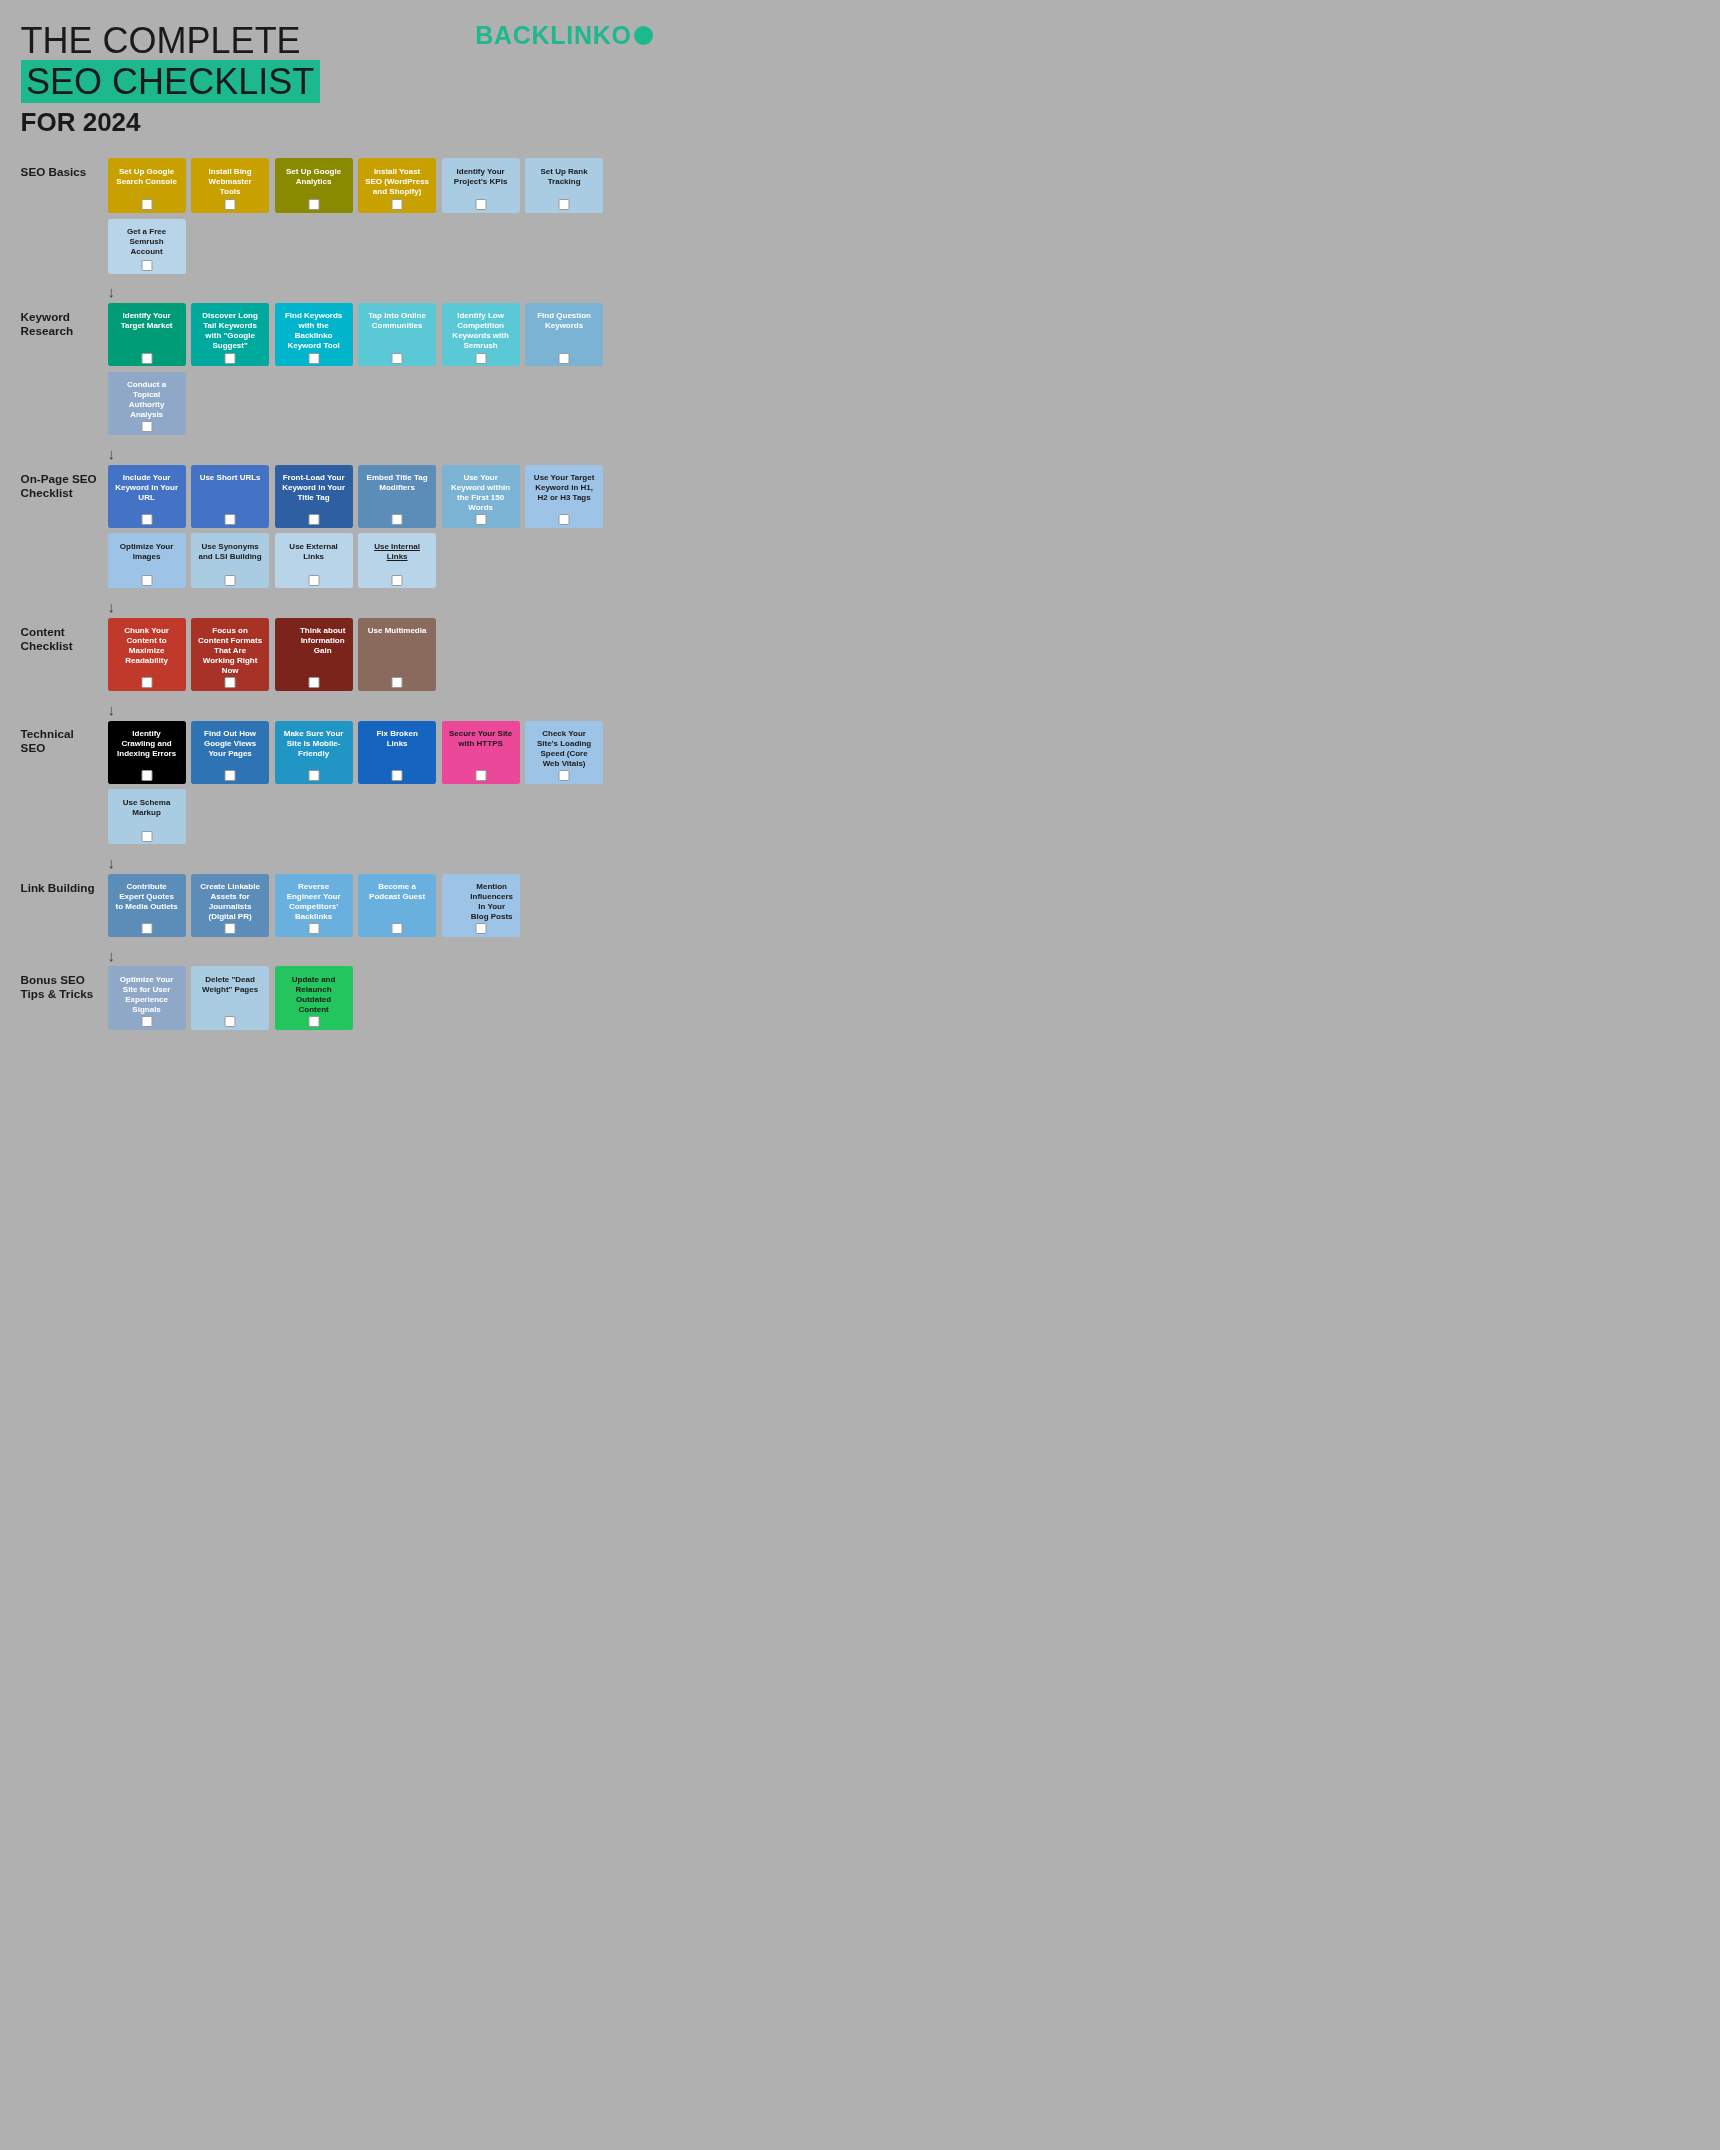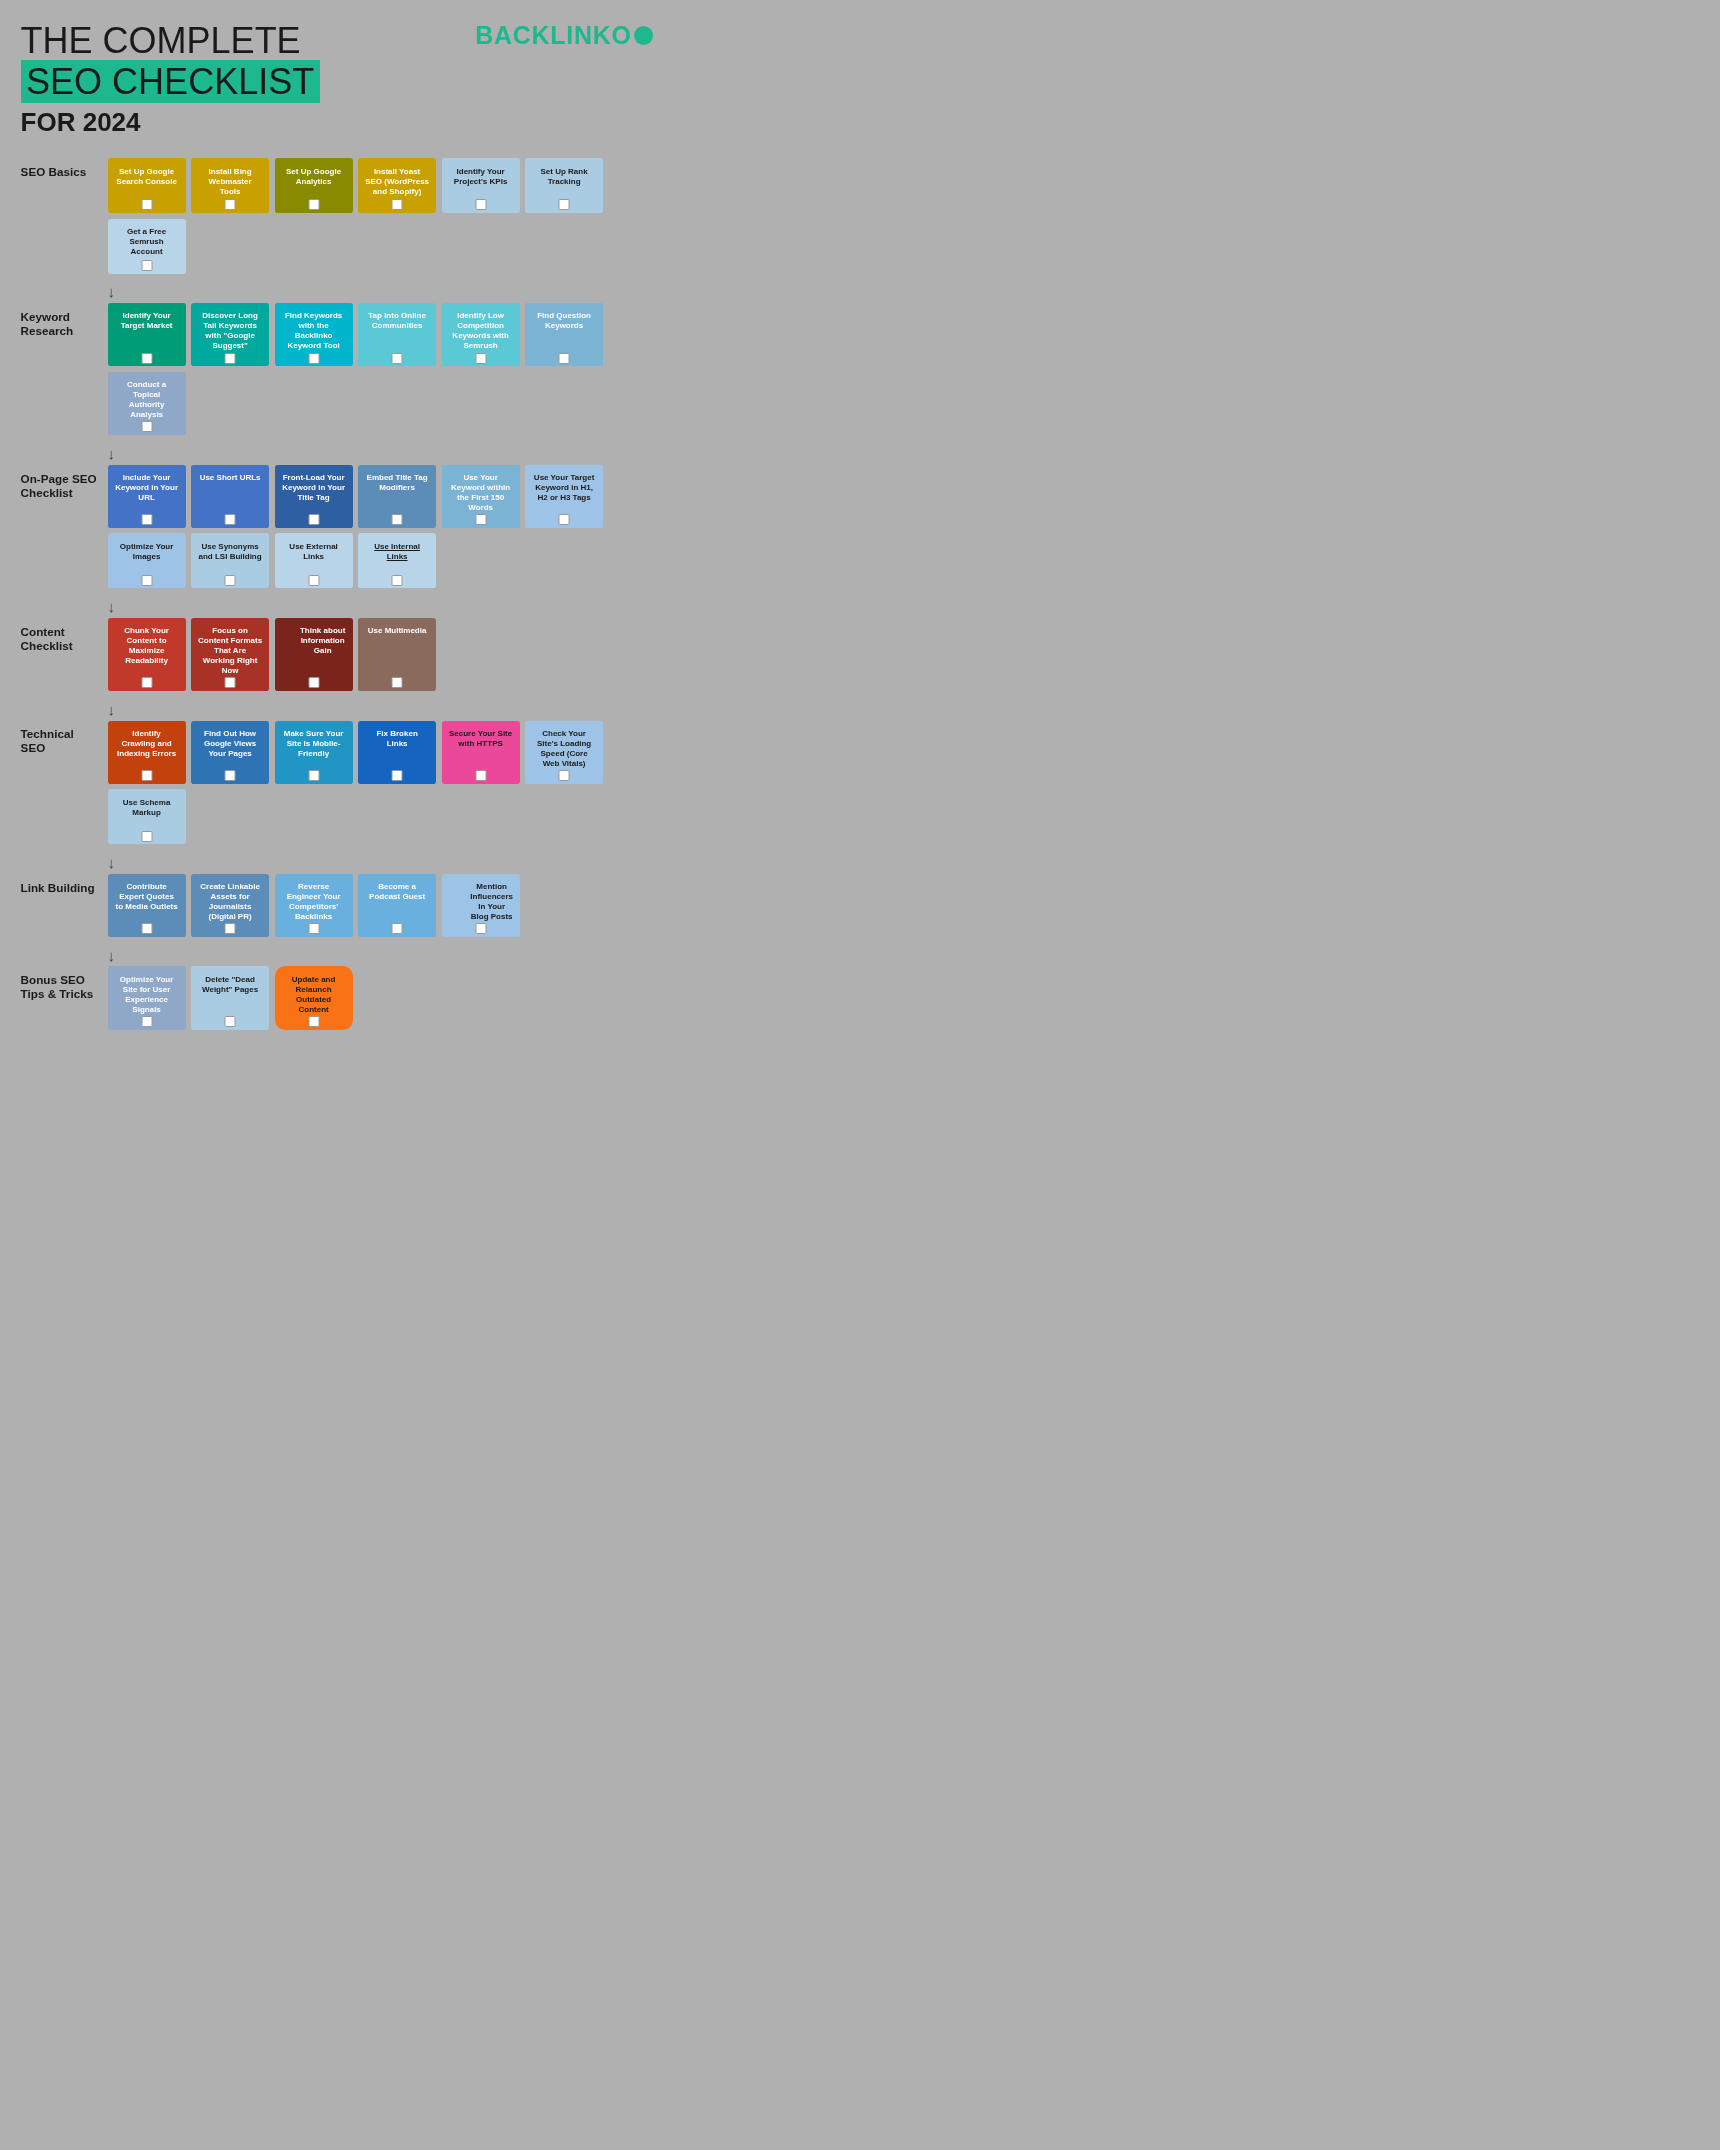--- a/index.html
+++ b/index.html
@@ -277,21 +277,21 @@
             <div class="checkbox"></div>
           </div>
         </div>
       </div>
       <div class="arrow-row">
         <span style="font-size:15px;color:#444;">↓</span>
       </div>
       <div class="section-row">
         <div class="section-label">Technical SEO</div>
         <div class="cards-container">
-          <div class="card" style="background: #c2410c;">
+          <div class="card" style="background: #000000;">
             <div class="card-text">Identify Crawling and Indexing Errors</div>
             <div class="checkbox"></div>
           </div>
           <div class="card" style="background: rgb(46, 116, 181);">
             <div class="card-text">Find Out How Google Views Your Pages</div>
             <div class="checkbox"></div>
           </div>
           <div class="card" style="background: rgb(33, 150, 196);">
             <div class="card-text">Make Sure Your Site Is Mobile-Friendly</div>
             <div class="checkbox"></div>
@@ -349,21 +349,21 @@
         <div class="section-label">Bonus SEO Tips &amp; Tricks</div>
         <div class="cards-container">
           <div class="card" style="background: rgb(143, 168, 200);">
             <div class="card-text">Optimize Your Site for User Experience Signals</div>
             <div class="checkbox"></div>
           </div>
           <div class="card" style="background: rgb(169, 204, 227); color: rgb(26, 26, 26);">
             <div class="card-text">Delete "Dead Weight" Pages</div>
             <div class="checkbox"></div>
           </div>
-          <div class="card" style="background: #f97316; color: rgb(26, 26, 26); border-radius: 10px;">
+          <div class="card" style="background: #22c55e; color: rgb(26, 26, 26);">
             <div class="card-text">Update and Relaunch Outdated Content</div>
             <div class="checkbox"></div>
           </div>
         </div>
       </div>
     </div>
 </div>
 
 
 </body></html>

